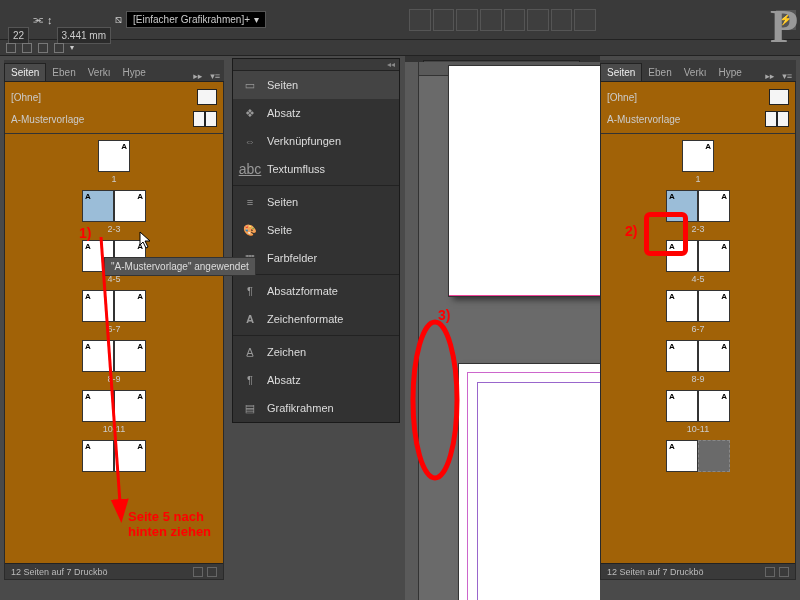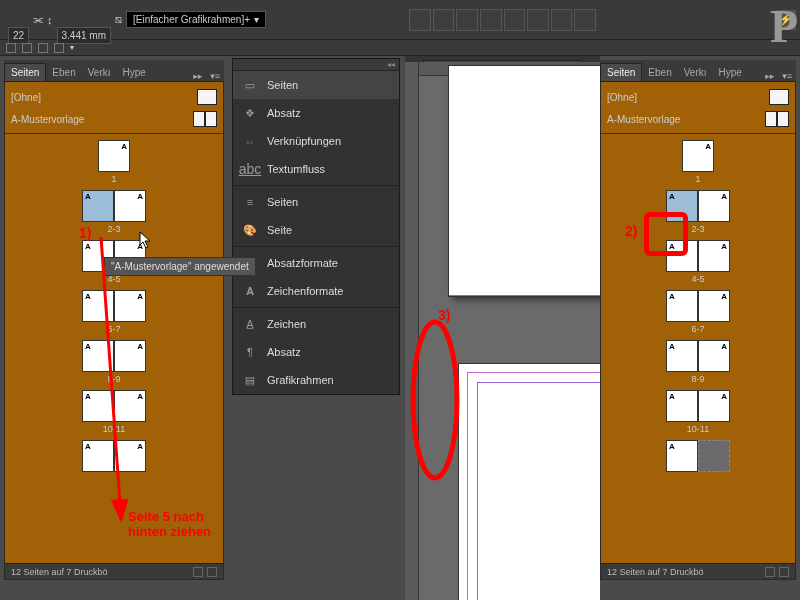--- a/index.html
+++ b/index.html
@@ -230,20 +230,24 @@
     </div>
   <div class="fsep"></div>
   <div class="fitem">
       <span class="ico">≡</span>
       <span>Seiten</span>
     </div>
   <div class="fitem">
       <span class="ico">🎨</span>
       <span>Seite</span>
     </div>
+  <div class="fitem">
+      <span class="ico">▦</span>
+      <span>Farbfelder</span>
+    </div>
   <div class="fsep"></div>
   <div class="fitem">
       <span class="ico">¶</span>
       <span>Absatzformate</span>
     </div>
   <div class="fitem">
       <span class="ico">𝐀</span>
       <span>Zeichenformate</span>
     </div>
   <div class="fsep"></div>

